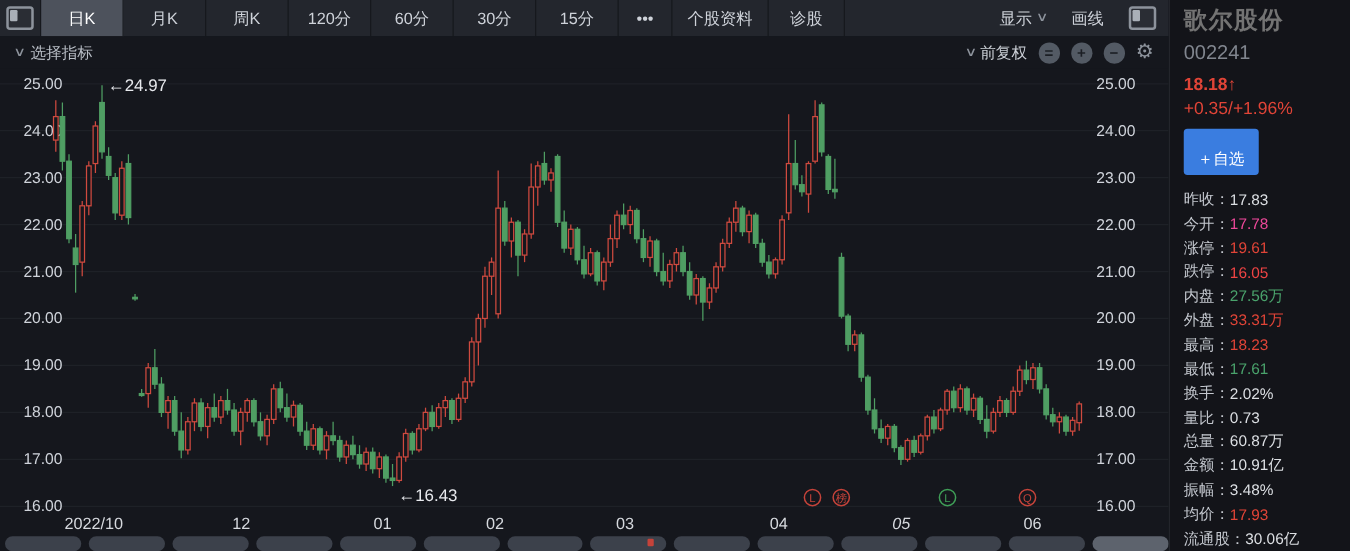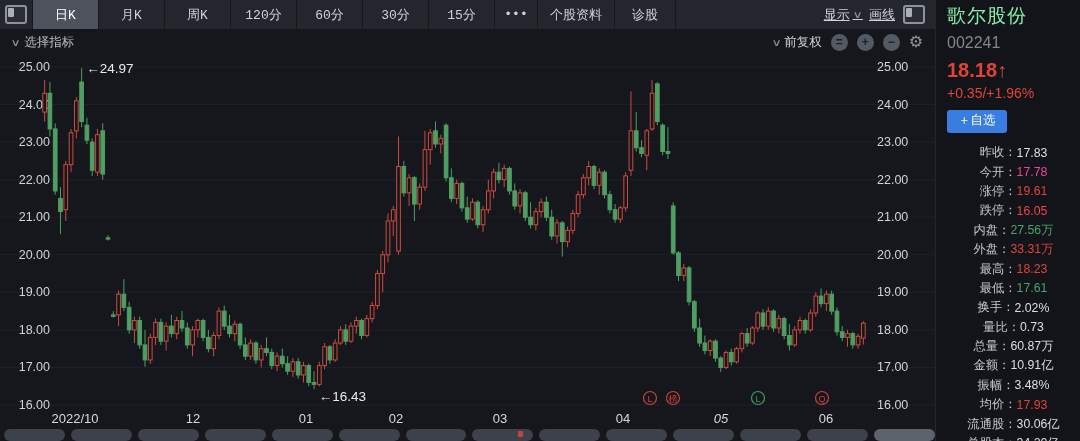--- a/index.html
+++ b/index.html
@@ -6,21 +6,21 @@
   #app{position:relative;width:1080px;height:441px;background:#15171d;overflow:hidden;
        font-family:"Liberation Sans","DejaVu Sans",sans-serif;-webkit-font-smoothing:antialiased;}
   
   #toolbar{position:absolute;left:0;top:0;width:935px;height:29px;background:#23262d;display:flex;align-items:stretch;}
   .icon-cell{width:32px;display:flex;align-items:center;justify-content:center;border-right:1px solid #16181d;}
   .panel-icon{width:18px;height:15px;border:2px solid #8d939c;border-radius:3px;position:relative;background:#2a2d34;}
   .panel-icon::after{content:"";position:absolute;left:1px;top:1px;width:6px;height:9px;background:#aab0b8;border-radius:1px;}
   .tab{display:flex;align-items:center;justify-content:center;font-size:13px;color:#ced2d9;
        border-right:1px solid #16181d;cursor:pointer;white-space:nowrap;}
   .tab.active{background:#4d525c;color:#fff;}
-  #toolbar-right{margin-left:auto;display:flex;align-items:center;gap:8px;padding-right:10px;color:#ced2d9;font-size:13px;text-decoration:underline;}
+  #toolbar-right{margin-left:auto;display:flex;align-items:center;gap:20px;padding-right:10px;color:#ced2d9;font-size:13px;}
   .chev{display:inline-block;font-size:10px;color:#8d939c;transform:scaleX(1.4);margin-left:4px;}
   .tbtn{display:flex;align-items:center;cursor:pointer;}
   
   #subbar{position:absolute;left:0;top:29px;width:935px;height:26px;display:flex;align-items:center;
           font-size:12.5px;color:#b9bec6;background:#15171d;}
   #indicator{display:flex;align-items:center;gap:5px;padding-left:8px;cursor:pointer;}
   #subbar-right{margin-left:auto;display:flex;align-items:center;gap:9px;padding-right:12px;}
   .cbtn{width:17px;height:17px;border-radius:50%;background:#535a64;color:#1b1e24;font-size:12px;font-weight:bold;
         display:flex;align-items:center;justify-content:center;line-height:1;cursor:pointer;}
   .gear{color:#8d939c;font-size:16px;cursor:pointer;background:none;width:auto;height:auto;}
@@ -28,40 +28,40 @@
   #chart-wrap{position:absolute;left:0;top:55px;width:935px;height:356px;}
   #xaxis{position:absolute;left:0;top:409px;width:935px;height:20px;}
   #xaxis span{position:absolute;top:2px;transform:translateX(-50%);font-size:13px;color:#d6d9de;}
   #scrollbar{position:absolute;left:0;top:431px;width:935px;height:10px;display:flex;gap:6px;padding-left:4px;box-sizing:border-box;align-items:flex-end;}
   .seg{height:12px;background:#3c414b;border-radius:6px;flex:1;}
   .seg.handle{background:#5d636d;}
   #sb-tick{position:absolute;top:0;width:5px;height:6px;background:#c5433a;border-radius:1px;}
   
   #panel{position:absolute;left:935px;top:0;width:145px;height:441px;background:#131419;
          border-left:1px solid #23252b;box-sizing:border-box;padding:3px 0 0 11px;}
-  #stock-name{font-size:19px;font-weight:normal;color:#86efac;letter-spacing:1px;}
+  #stock-name{font-size:19px;font-weight:bold;color:#737373;letter-spacing:1px;}
   #stock-code{font-size:16px;color:#81868f;margin-top:5px;}
-  #price{font-size:20px;font-weight:bold;margin-top:7px;}
+  #price{font-size:14px;font-weight:bold;margin-top:7px;}
   #change{font-size:14px;margin-top:3px;}
   #watch-btn{display:inline-block;margin-top:9px;background:#3a7de0;color:#fff;font-size:12.5px;
-             padding:2px 11px 4px;border-radius:3px;cursor:pointer;}
+             padding:16px 11px 4px;border-radius:3px;cursor:pointer;}
   #stats{margin-top:10px;}
-  .srow{font-size:12.3px;height:19.4px;display:flex;align-items:center;white-space:nowrap;justify-content:center;}
+  .srow{font-size:12.3px;height:19.4px;display:flex;align-items:center;white-space:nowrap;}
   .srow .lbl{color:#c3c7ce;}
 </style>
 </head>
 <body>
 
 <div id="app">
 
   <div id="toolbar">
     <div class="icon-cell">
       <div class="panel-icon"></div>
     </div>
-    <div id="tabs-holder" style="display:flex;font-family:Liberation Mono, monospace;">
+    <div id="tabs-holder" style="display:flex;">
         <div class="tab active" style="width: 65px;">日K</div>
         <div class="tab" style="width: 65px;">月K</div>
         <div class="tab" style="width: 65px;">周K</div>
         <div class="tab" style="width: 65px;">120分</div>
         <div class="tab" style="width: 65px;">60分</div>
         <div class="tab" style="width: 65px;">30分</div>
         <div class="tab" style="width: 65px;">15分</div>
         <div class="tab" style="width: 42px;">•••</div>
         <div class="tab" style="width: 76px;">个股资料</div>
         <div class="tab" style="width: 60px;">诊股</div>

